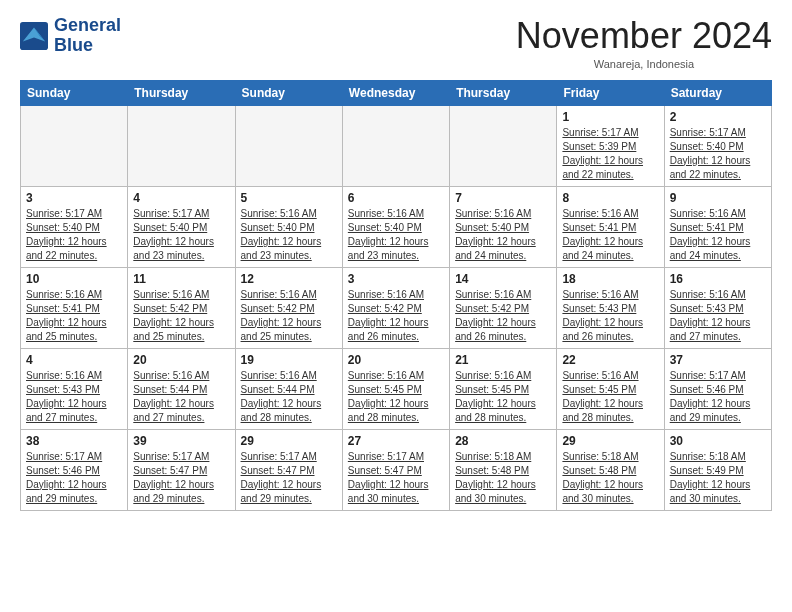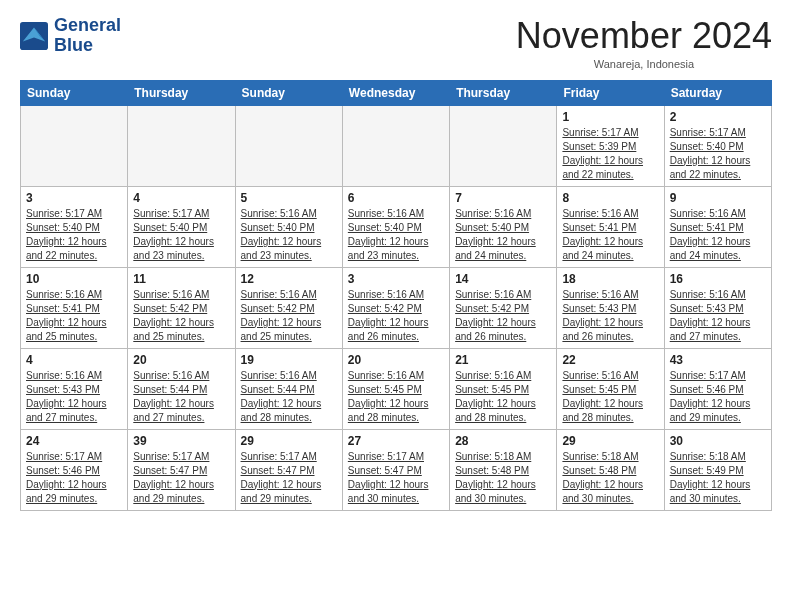--- a/index.html
+++ b/index.html
@@ -273,29 +273,29 @@
 Sunset: 5:45 PM
 Daylight: 12 hours and 28 minutes.</div>
           </td>
           <td>
             <span class="day-number">22</span>
             <div class="day-info" style="white-space: pre-line;">Sunrise: 5:16 AM
 Sunset: 5:45 PM
 Daylight: 12 hours and 28 minutes.</div>
           </td>
           <td>
-            <span class="day-number">43</span>
+            <span class="day-number">37</span>
             <div class="day-info" style="white-space: pre-line;">Sunrise: 5:17 AM
 Sunset: 5:46 PM
 Daylight: 12 hours and 29 minutes.</div>
           </td>
         </tr>
         <tr class="week-row">
           <td>
-            <span class="day-number">24</span>
+            <span class="day-number">38</span>
             <div class="day-info" style="white-space: pre-line;">Sunrise: 5:17 AM
 Sunset: 5:46 PM
 Daylight: 12 hours and 29 minutes.</div>
           </td>
           <td>
             <span class="day-number">39</span>
             <div class="day-info" style="white-space: pre-line;">Sunrise: 5:17 AM
 Sunset: 5:47 PM
 Daylight: 12 hours and 29 minutes.</div>
           </td>

